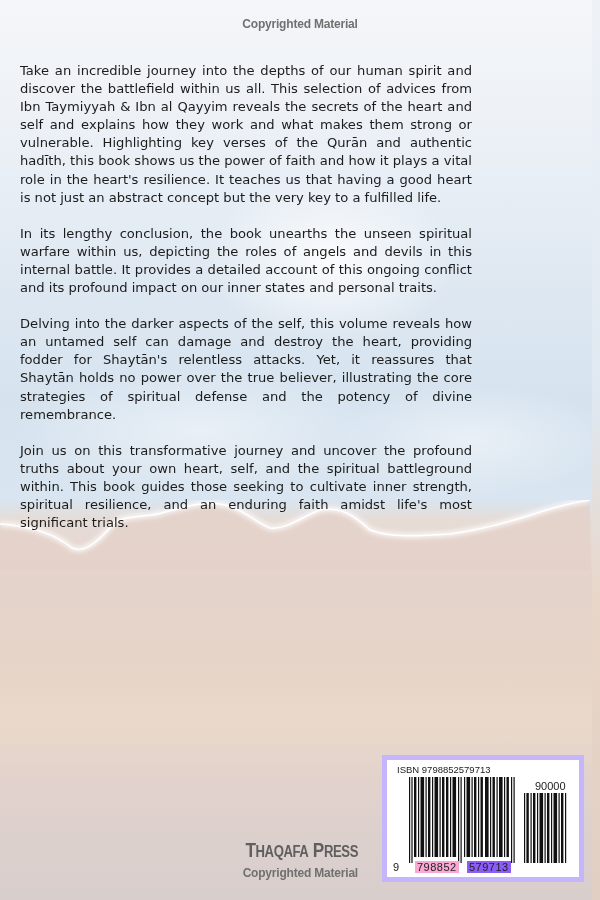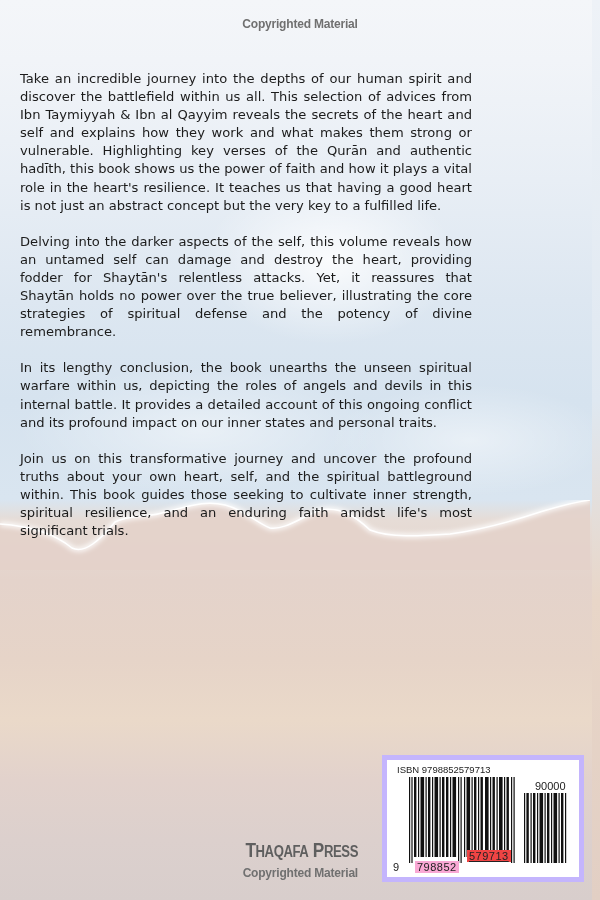--- a/index.html
+++ b/index.html
@@ -34,21 +34,21 @@
     .right-strip {
       position: absolute; right: 0; top: 0; width: 8px; height: 900px;
       background: linear-gradient(180deg, #eef2f7 0, #dfe8f1 400px, #e8d6c8 600px, #e2cfc4 900px);
     }
     .copyright-top {
       position: absolute; top: 17px; left: 0; width: 600px; text-align: center;
       font-family: "Liberation Sans", sans-serif; font-weight: bold;
       font-size: 12px; color: #707070; letter-spacing: -0.2px;
     }
     .blurb {
-      position: absolute; left: 20px; top: 70px; width: 452px;
+      position: absolute; left: 20px; top: 62px; width: 452px;
       font-family: "DejaVu Sans", sans-serif;
       font-size: 13.1px; line-height: 18.1px; color: #1c1c1c;
       text-align: justify;
     }
     .blurb p { margin: 0 0 18px 0; }
     .barcode-box {
       position: absolute; left: 382px; top: 755px; width: 192px; height: 117px;
       background: #ffffff; border: 5px solid #c4b5fd;
     }
     .isbn-label {
@@ -63,22 +63,22 @@
     .bars-addon { position: absolute; left: 137px; top: 33px; width: 44px; height: 70px; }
     .digit-lead {
       position: absolute; left: 6px; top: 101px;
       font-family: "Liberation Sans", sans-serif; font-size: 11px; color: #222;
     }
     .digits-left {
       position: absolute; left: 28px; top: 101px; background: #f9a8d4; padding: 0 2px;
       font-family: "Liberation Sans", sans-serif; font-size: 11px; color: #222; letter-spacing: 0.5px;
     }
     .digits-right {
-      position: absolute; left: 80px; top: 90px; background: #ef4444; padding: 0 2px;
-      font-family: "Liberation Sans", sans-serif; font-size: 11px; color: #222; letter-spacing: 0.5px; text-decoration: underline;
+      position: absolute; left: 80px; top: 101px; background: #8b5cf6; padding: 0 2px;
+      font-family: "Liberation Sans", sans-serif; font-size: 11px; color: #222; letter-spacing: 0.5px;
     }
     .publisher {
       position: absolute; left: 200px; top: 838px; width: 158px; text-align: right;
       font-family: "Liberation Sans", sans-serif; font-weight: bold;
       font-size: 21px; color: #5f5f5f; letter-spacing: -0.5px;
       transform: scaleX(0.82); transform-origin: right center;
     }
     .publisher .sc { font-size: 16px; }
     .copyright-bottom {
       position: absolute; left: 200px; top: 866px; width: 158px; text-align: right;
@@ -101,22 +101,22 @@
   <path d="M0,24 C30,26 55,34 72,48 C85,54 100,40 115,22 C130,14 150,18 165,12 C190,6 205,0 225,5 C245,10 255,22 270,28 C285,30 300,18 320,10 C340,6 355,16 370,30 C390,38 420,36 450,34 C480,30 510,22 540,12 C560,6 575,2 590,0" fill="none" stroke="#ffffff" stroke-width="4" filter="url(#glow)"></path>
   <path d="M0,24 C30,26 55,34 72,48 C85,54 100,40 115,22 C130,14 150,18 165,12 C190,6 205,0 225,5 C245,10 255,22 270,28 C285,30 300,18 320,10 C340,6 355,16 370,30 C390,38 420,36 450,34 C480,30 510,22 540,12 C560,6 575,2 590,0" fill="none" stroke="#ffffff" stroke-width="1.5"></path>
 </svg>
 
 <div class="right-strip"></div>
 
 <div class="copyright-top">Copyrighted Material</div>
 
 <div class="blurb">
   <p>Take an incredible journey into the depths of our human spirit and discover the battlefield within us all. This selection of advices from Ibn Taymiyyah &amp; Ibn al Qayyim reveals the secrets of the heart and self and explains how they work and what makes them strong or vulnerable. Highlighting key verses of the Qurān and authentic hadīth, this book shows us the power of faith and how it plays a vital role in the heart's resilience. It teaches us that having a good heart is not just an abstract concept but the very key to a fulfilled life.</p>
+  <p>In its lengthy conclusion, the book unearths the unseen spiritual warfare within us, depicting the roles of angels and devils in this internal battle. It provides a detailed account of this ongoing conflict and its profound impact on our inner states and personal traits.</p>
   <p>Delving into the darker aspects of the self, this volume reveals how an untamed self can damage and destroy the heart, providing fodder for Shaytān's relentless attacks. Yet, it reassures that Shaytān holds no power over the true believer, illustrating the core strategies of spiritual defense and the potency of divine remembrance.</p>
-  <p>In its lengthy conclusion, the book unearths the unseen spiritual warfare within us, depicting the roles of angels and devils in this internal battle. It provides a detailed account of this ongoing conflict and its profound impact on our inner states and personal traits.</p>
   <p>Join us on this transformative journey and uncover the profound truths about your own heart, self, and the spiritual battleground within. This book guides those seeking to cultivate inner strength, spiritual resilience, and an enduring faith amidst life's most significant trials.</p>
 </div>
 
 <div class="barcode-box">
   <span class="isbn-label">ISBN 9798852579713</span>
   <span class="price-label">90000</span>
   <svg class="bars-main" viewBox="0 0 106 86" preserveAspectRatio="none">
     <g fill="#111">
       <rect x="0" y="0" width="1.2" height="86"></rect>
         <rect x="2.4" y="0" width="1.2" height="86"></rect>

